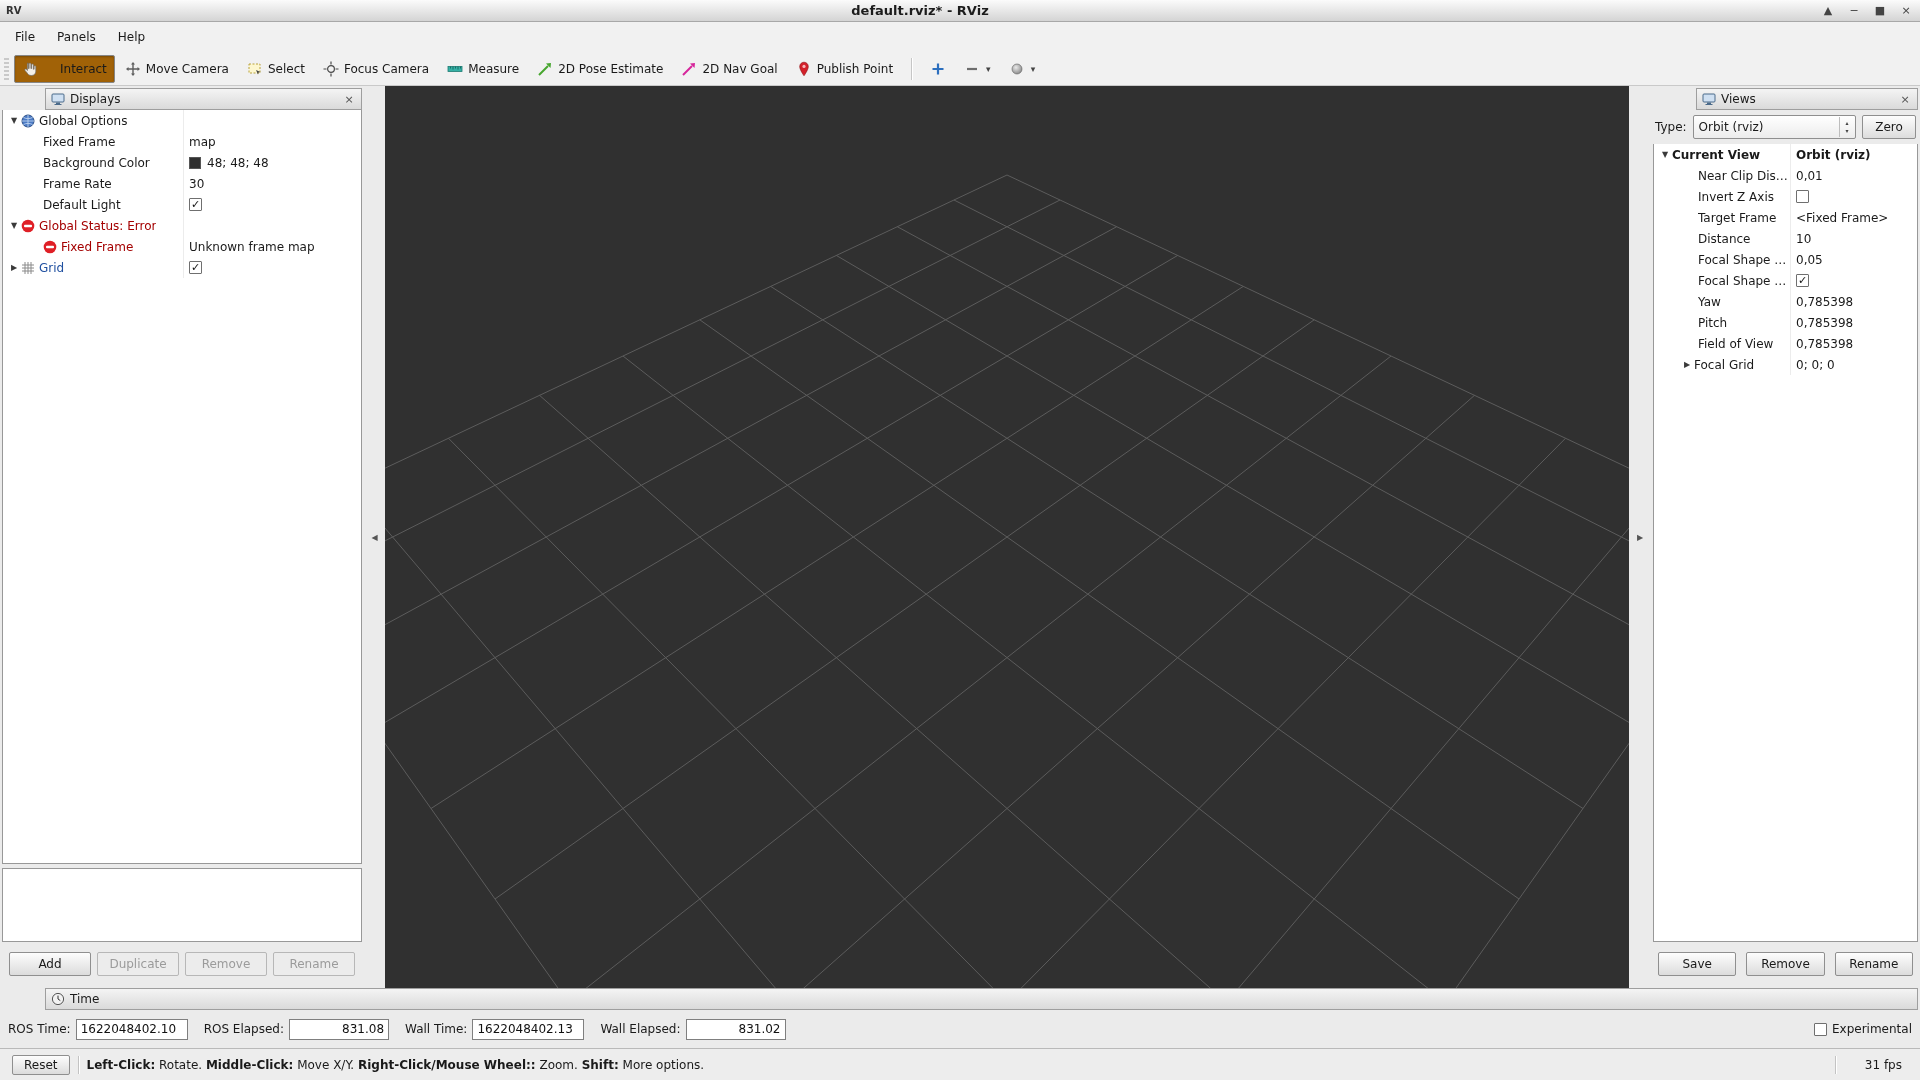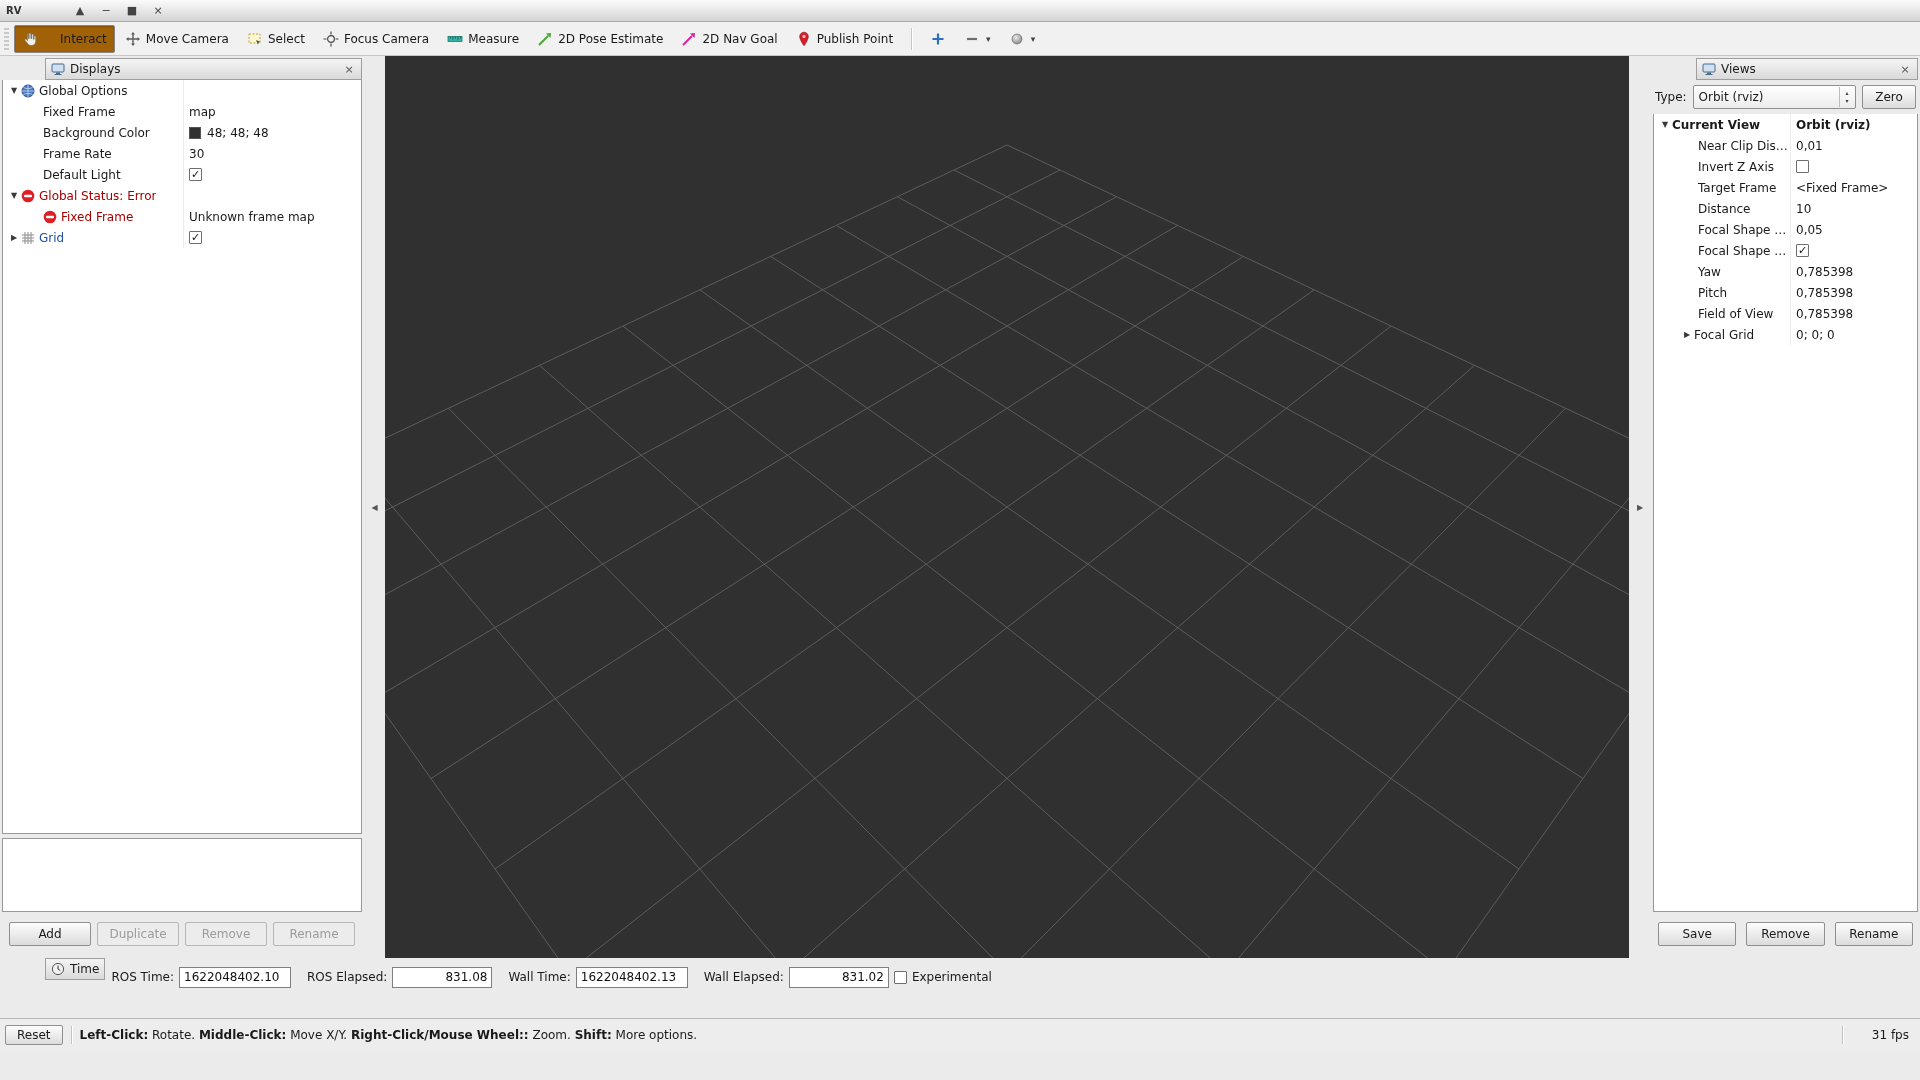--- a/index.html
+++ b/index.html
@@ -82,53 +82,59 @@
   
   .type-row { height:34px; flex:none; display:flex; align-items:center; gap:6px; padding:0 2px; }
   .combo { flex:1; height:24px; border:1px solid #8f8f8f; border-radius:2px;
     background:linear-gradient(#ffffff,#ececec); display:flex; align-items:center; padding:0 1px 0 5px; }
   .combo .cval { flex:1; overflow:hidden; white-space:nowrap; }
   .combo-arrows { width:15px; height:20px; display:flex; flex-direction:column; align-items:center;
     justify-content:center; font-size:6px; color:#444; border-left:1px solid #bdbdbd; line-height:1.3; }
   .zero-btn { flex:none; width:54px; }
 
   
-  .time-panel { height:60px; flex:none; display:flex; flex-direction:row; padding:0 2px; }
+  .time-panel { height:60px; flex:none; display:flex; flex-direction:column; padding:0 2px; }
   .time-header { margin-top:0; }
   .time-content { height:38px; display:flex; align-items:center; gap:5px; padding:0 6px; }
   .tlab { white-space:nowrap; }
   .tfield { height:21px; border:1px solid #7f7f7f; background:#fff; padding:0 4px;
     font-family:"DejaVu Sans","Liberation Sans",sans-serif; font-size:12px; color:#111; }
   .w112 { width:112px; } .w100 { width:100px;text-align:right; }
   .tgap { width:6px; }
   .exp { margin-left:auto; display:flex; align-items:center; gap:5px; }
 
   
   .statusbar { height:32px; flex:none; display:flex; align-items:center; gap:8px;
-    background:#ededed; border-top:1px solid #b9b9b9; padding:0 5px; }
+    background:#ededed; border-top:1px solid #b9b9b9; padding:0 12px; }
   .reset-btn { flex:none; height:20px; padding:0 11px; }
   .sep { width:1px; height:18px; background:#c3c3c3; box-shadow:1px 0 0 #fff; flex:none; }
   .help { flex:1; overflow:hidden; white-space:nowrap; }
   .fps { flex:none; width:64px; text-align:right; padding-right:6px; }
 </style>
 </head>
 <body>
 
 <div class="window">
 
   <div class="titlebar">
     <div class="win-icon">RV</div>
+    <div class="title-text">default.rviz* - RViz</div>
     <div class="win-btns">
       <span class="wbtn">▲</span>
       <span class="wbtn">−</span>
       <span class="wbtn">■</span>
       <span class="wbtn">×</span>
     </div>
   </div>
 
+  <div class="menubar">
+    <div class="menu-item">File</div>
+    <div class="menu-item">Panels</div>
+    <div class="menu-item">Help</div>
+  </div>
 
   <div class="toolbar">
     <div class="tb-handle"></div>
 
     <div class="tool-btn active">
       <span class="ticon">
           <svg width="16" height="16" viewBox="0 0 16 16">
             <path d="M5.5 2.2c.5 0 .9.4.9.9v4.4h.7V2.9c0-.5.4-.9.9-.9s.9.4.9.9v4.6h.7V3.8c0-.5.4-.9.9-.9s.9.4.9.9v4.4h.7V5.6c0-.5.4-.9.9-.9s.8.4.8.9v4.6c0 2.6-1.7 4.3-4.4 4.3-2.3 0-3.4-1-4.6-3L3 9.4c-.3-.5-.2-1 .2-1.3.4-.3 1-.2 1.3.2l.9 1.2V3.1c0-.5.4-.9.9-.9z" fill="#f3efe7" stroke="#6b6b6b" stroke-width="0.7"></path>
           </svg>
         </span>

